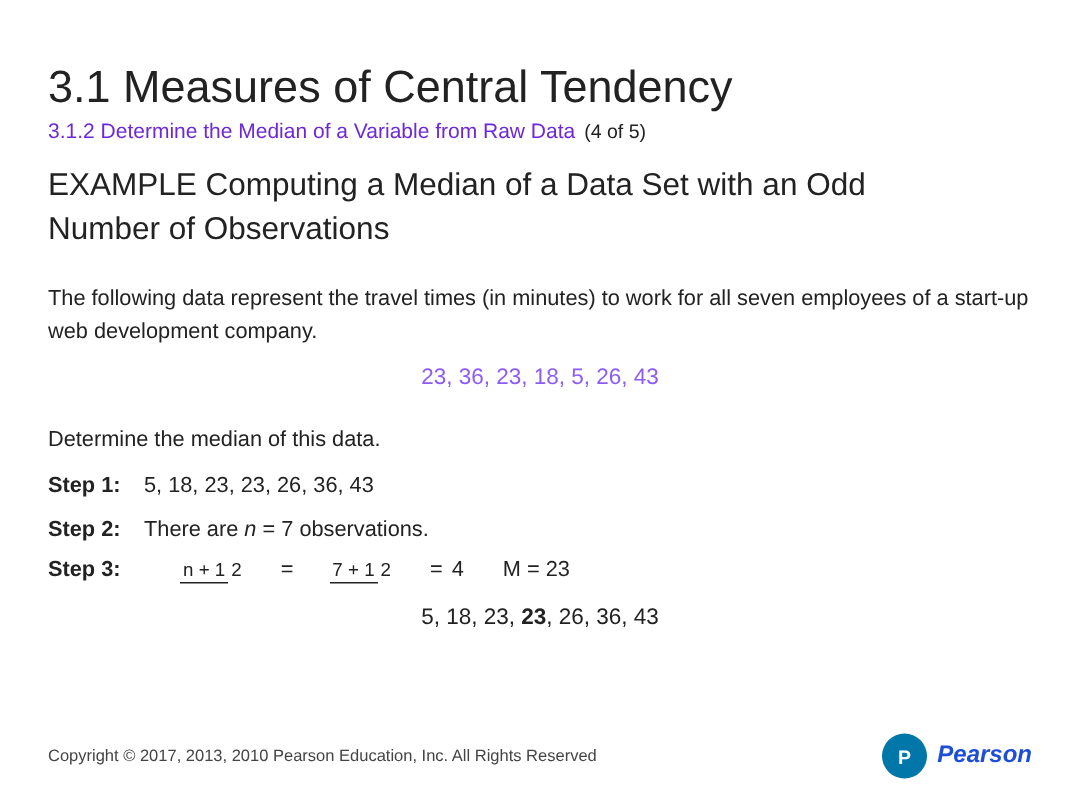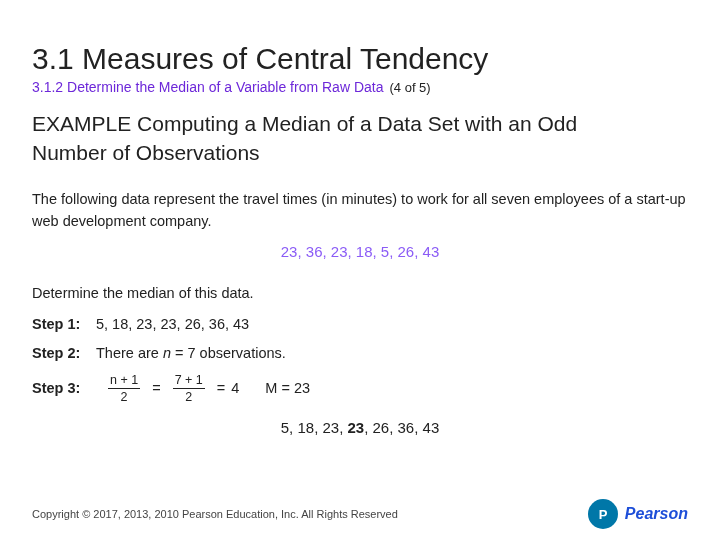--- a/index.html
+++ b/index.html
@@ -98,24 +98,24 @@
       color: #222;
     }
 
     .step3-label {
       font-weight: bold;
       min-width: 60px;
     }
 
     .fraction {
       display: inline-flex;
-      flex-direction: column;
+      flex-direction: row;
       align-items: center;
       vertical-align: middle;
-      margin: 0 6px;
+      margin: 0 18px;
       line-height: 1.1;
     }
 
     .fraction .numerator {
       font-size: 12.5px;
       border-bottom: 1px solid #222;
       padding: 0 2px;
       line-height: 1.3;
     }
 
@@ -143,21 +143,21 @@
       margin-bottom: 14px;
       margin-top: 4px;
     }
 
     .bold-num {
       font-weight: bold;
     }
 
     .footer {
       position: absolute;
-      bottom: 10px;
+      bottom: 20px;
       left: 0;
       width: 720px;
       display: flex;
       align-items: center;
       justify-content: space-between;
       padding: 0 32px;
     }
 
     .copyright {
       font-size: 11px;

